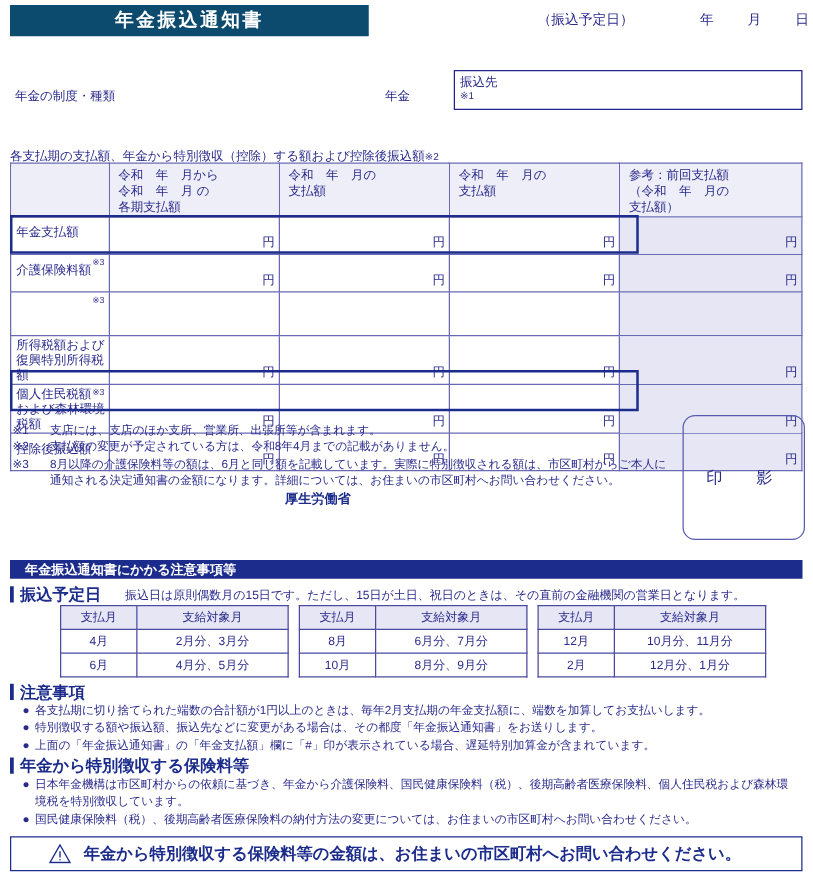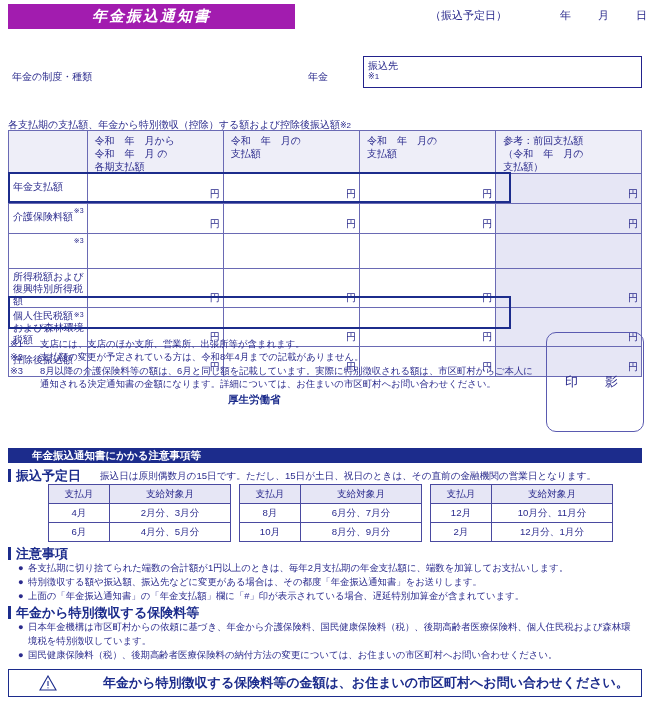--- a/index.html
+++ b/index.html
@@ -29,29 +29,28 @@
     position: relative;
     height: 30px;
     margin-top: 4px;
   }
   .title-bar {
     position: absolute;
     left: 8px;
     top: 0;
     width: 287px;
     height: 25px;
-    background: #a21caf;
+    background: #0c4a6e;
     color: #ffffff;
     font-weight: bold;
     font-size: 15px;
     letter-spacing: 2px;
     display: flex;
     align-items: center;
     justify-content: center;
-    font-style: italic;
   }
   .title-date {
     position: absolute;
     left: 430px;
     top: 4px;
     font-size: 11px;
     color: #2a2a8c;
     white-space: nowrap;
   }
   .title-ymd {
@@ -234,21 +233,21 @@
   
   .sec-bar {
     position: absolute;
     left: 8px; top: 444px;
     width: 634px; height: 15px;
     background: #1c2c8c;
     color: #fff;
     font-weight: bold;
     font-size: 10.5px;
     display: flex; align-items: center;
-    padding-left: 24px;
+    padding-left: 12px;
     box-sizing: border-box;
   }
 
   .sub-head {
     position: absolute;
     font-weight: bold;
     font-size: 13px;
     color: #1c2c8c;
     white-space: nowrap;
   }
@@ -308,21 +307,20 @@
   .bullet .dot { position: absolute; left: 0; top: 0; }
 
   .warn {
     position: absolute;
     left: 8px; top: 665px;
     width: 634px; height: 28px;
     border: 1.4px solid #1c2c8c;
     box-sizing: border-box;
     display: flex;
     align-items: center;
-    gap: 36px;
   }
   .warn .tri {
     margin-left: 30px;
     margin-right: 10px;
     display: inline-block;
     width: 18px; height: 16px;
     position: relative;
   }
   .warn .tri svg { display:block; }
   .warn .wtxt {

